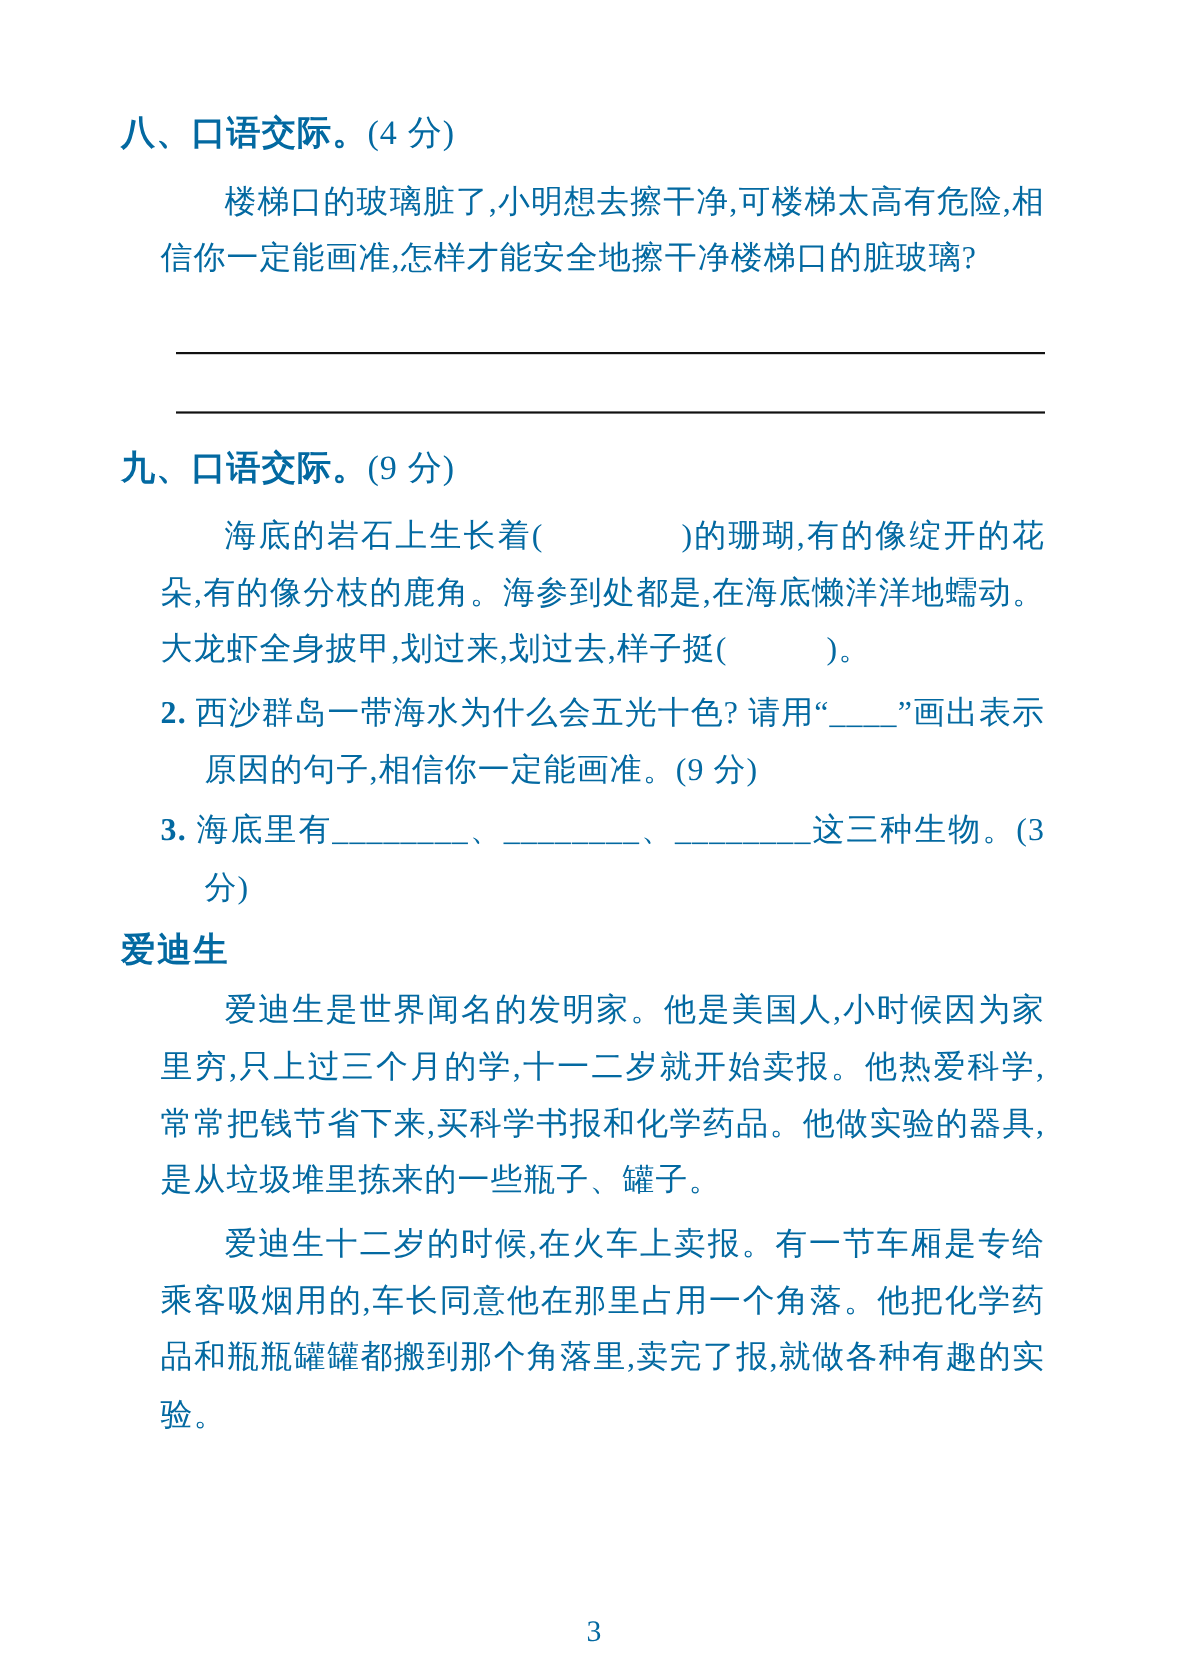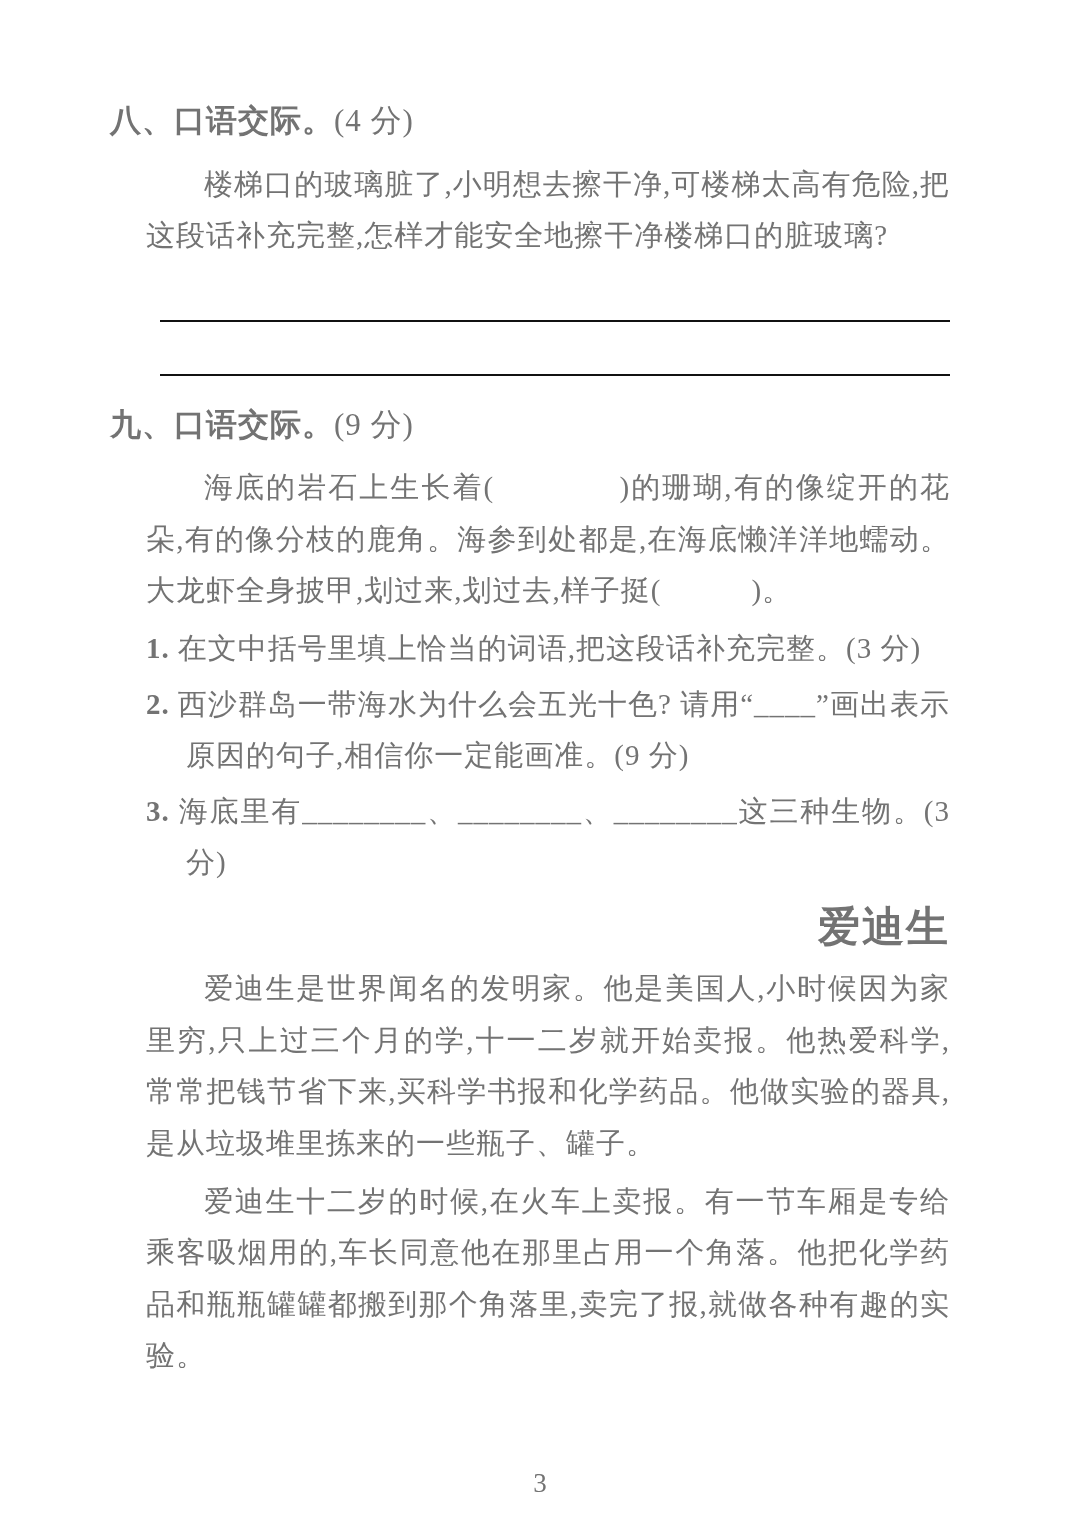--- a/index.html
+++ b/index.html
@@ -7,21 +7,21 @@
     padding: 0;
     background: #ffffff;
   }
   .page {
     position: relative;
     width: 1080px;
     height: 1527px;
     margin: 0 auto;
     background: #ffffff;
     font-family: "Liberation Serif", "DejaVu Serif", serif;
-    color: #737373;
+    color: #0369a1;
     overflow: hidden;
   }
   .content {
     padding: 98px 130px 0 110px;
   }
   .heading {
     margin: 0 0 14px 0;
     font-size: 31px;
     font-weight: 700;
     line-height: 1.5;
@@ -57,52 +57,51 @@
     line-height: 1.78;
     letter-spacing: 1px;
     text-align: justify;
   }
   .question .qnum {
     font-weight: 700;
     padding-right: 8px;
   }
   .reading-title {
     margin: 10px 0 8px 0;
-    font-size: 42px;
+    font-size: 31px;
     font-weight: 700;
-    text-align: right;
+    text-align: left;
     letter-spacing: 2px;
   }
   .page-number {
     position: absolute;
     bottom: 28px;
     left: 0;
     width: 100%;
     text-align: center;
     font-size: 27px;
     letter-spacing: 0;
   }
 </style>
 </head>
 <body>
 
 <div class="page">
   <div class="content">
 
     <div class="section" style="margin-top:0;">
       <h2 class="heading"><span>八、口语交际。</span><span class="score">(4 分)</span></h2>
-      <p class="para">楼梯口的玻璃脏了,小明想去擦干净,可楼梯太高有危险,把这段话补充完整,怎样才能安全地擦干净楼梯口的脏玻璃?</p>
+      <p class="para">楼梯口的玻璃脏了,小明想去擦干净,可楼梯太高有危险,相信你一定能画准,怎样才能安全地擦干净楼梯口的脏玻璃?</p>
       <div class="answer-line"></div>
       <div class="answer-line"></div>
     </div>
 
     <div class="section">
       <h2 class="heading"><span>九、口语交际。</span><span class="score">(9 分)</span></h2>
       <p class="para">海底的岩石上生长着(　　　　)的珊瑚,有的像绽开的花朵,有的像分枝的鹿角。海参到处都是,在海底懒洋洋地蠕动。大龙虾全身披甲,划过来,划过去,样子挺(　　　)。</p>
-      <p class="question"><span class="qnum">1.</span><span>在文中括号里填上恰当的词语,把这段话补充完整。(3 分)</span></p>
       <p class="question"><span class="qnum">2.</span><span>西沙群岛一带海水为什么会五光十色? 请用“____”画出表示原因的句子,相信你一定能画准。(9 分)</span></p>
       <p class="question"><span class="qnum">3.</span><span>海底里有________、________、________这三种生物。(3 分)</span></p>
     </div>
 
     <div class="section" style="margin-top:10px;">
       <div class="reading-title">爱迪生</div>
       <p class="para">爱迪生是世界闻名的发明家。他是美国人,小时候因为家里穷,只上过三个月的学,十一二岁就开始卖报。他热爱科学,常常把钱节省下来,买科学书报和化学药品。他做实验的器具,是从垃圾堆里拣来的一些瓶子、罐子。</p>
       <p class="para">爱迪生十二岁的时候,在火车上卖报。有一节车厢是专给乘客吸烟用的,车长同意他在那里占用一个角落。他把化学药品和瓶瓶罐罐都搬到那个角落里,卖完了报,就做各种有趣的实验。</p>
 
     </div>

